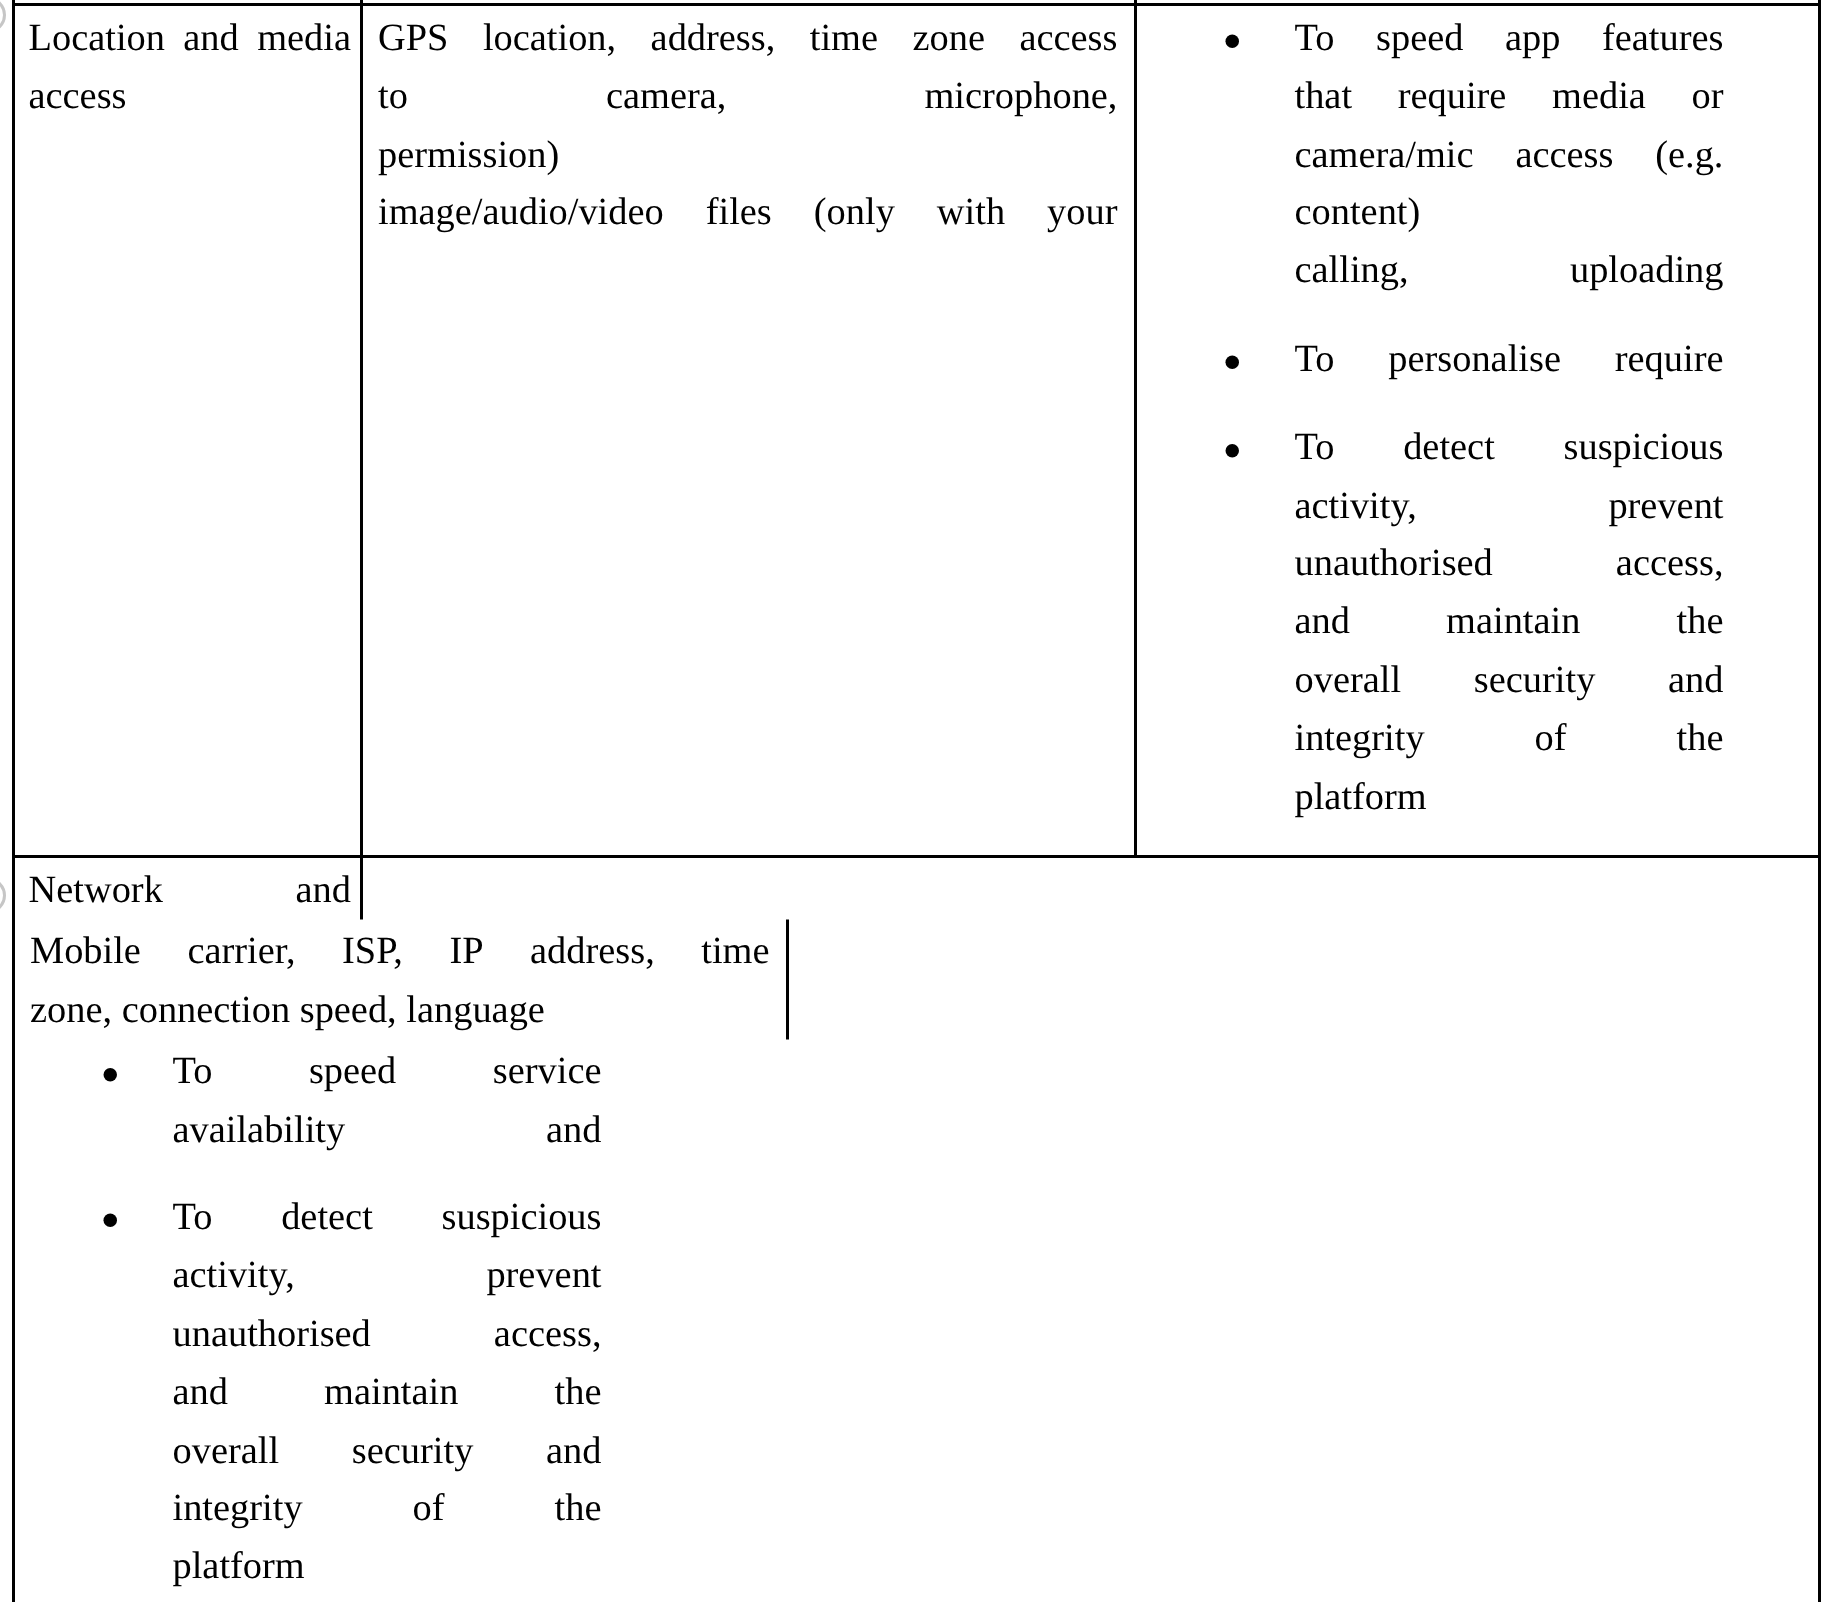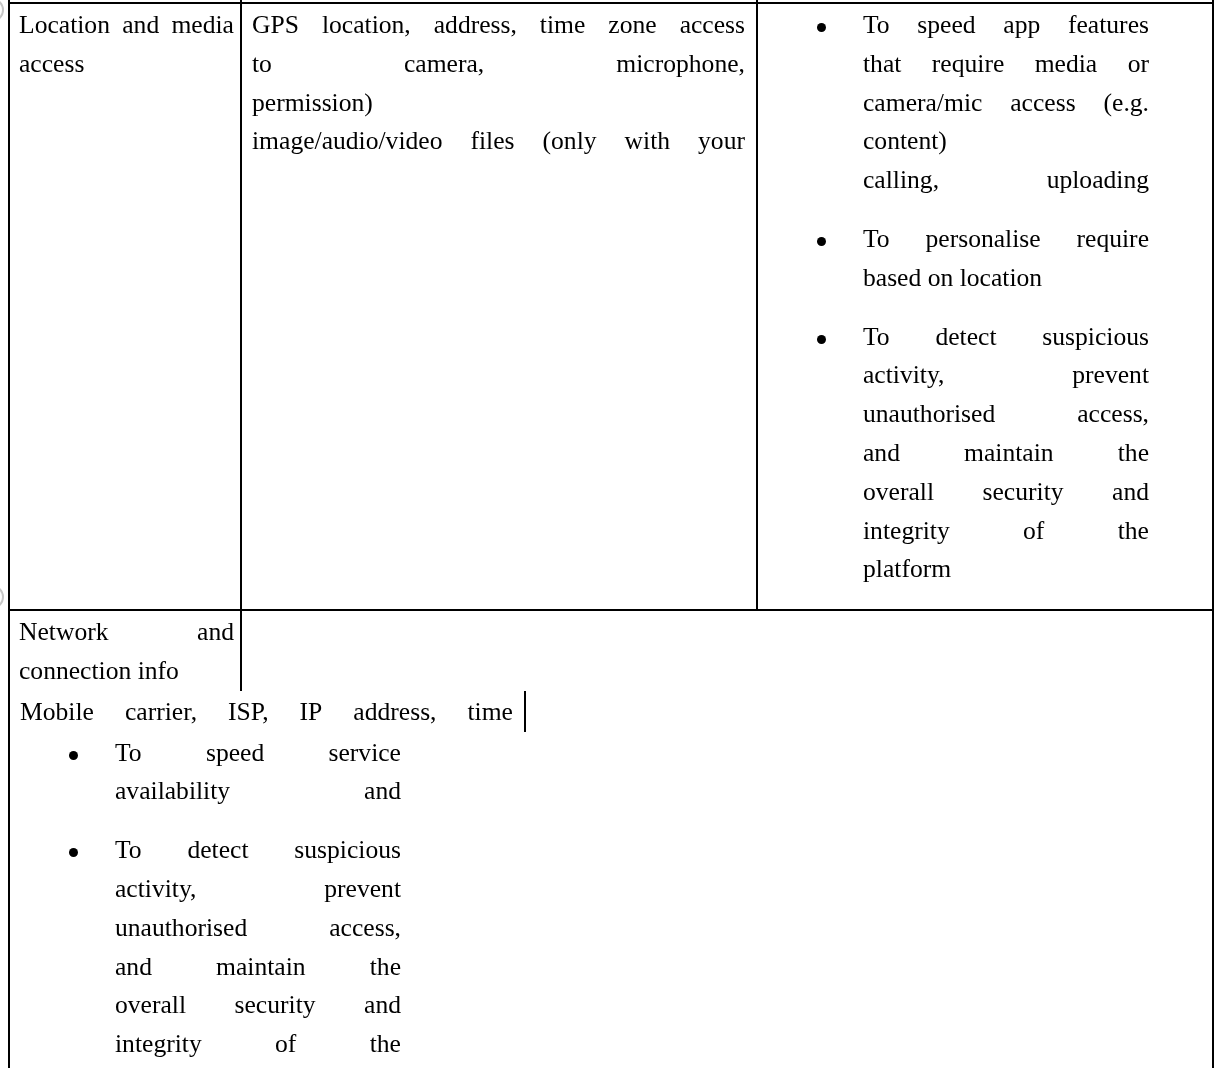--- a/index.html
+++ b/index.html
@@ -131,21 +131,20 @@
               <span>uploading</span>
             </div>
           </div>
           <div class="bullet-item">
             <span class="bullet-marker"></span>
             <div class="line just">
               <span>To</span>
               <span>personalise</span>
               <span>require</span>
             </div>
-            <div class="line">based on location</div>
           </div>
           <div class="bullet-item">
             <span class="bullet-marker"></span>
             <div class="line just">
               <span>To</span>
               <span>detect</span>
               <span>suspicious</span>
             </div>
             <div class="line just">
               <span>activity,</span>
@@ -174,31 +173,31 @@
           </div>
         </div>
     </div>
 
     <div class="row">
       <div class="cell c1">
           <div class="line just">
             <span>Network</span>
             <span>and</span>
           </div>
-          <div class="line">connection info</div>
         </div>
       <div class="cell c2">
           <div class="line just">
             <span>Mobile</span>
             <span>carrier,</span>
             <span>ISP,</span>
             <span>IP</span>
             <span>address,</span>
             <span>time</span>
           </div>
+          <div class="line">zone, connection speed, language</div>
         </div>
       <div class="cell c3">
           <div class="bullet-item">
             <span class="bullet-marker"></span>
             <div class="line just">
               <span>To</span>
               <span>speed</span>
               <span>service</span>
             </div>
             <div class="line just">

